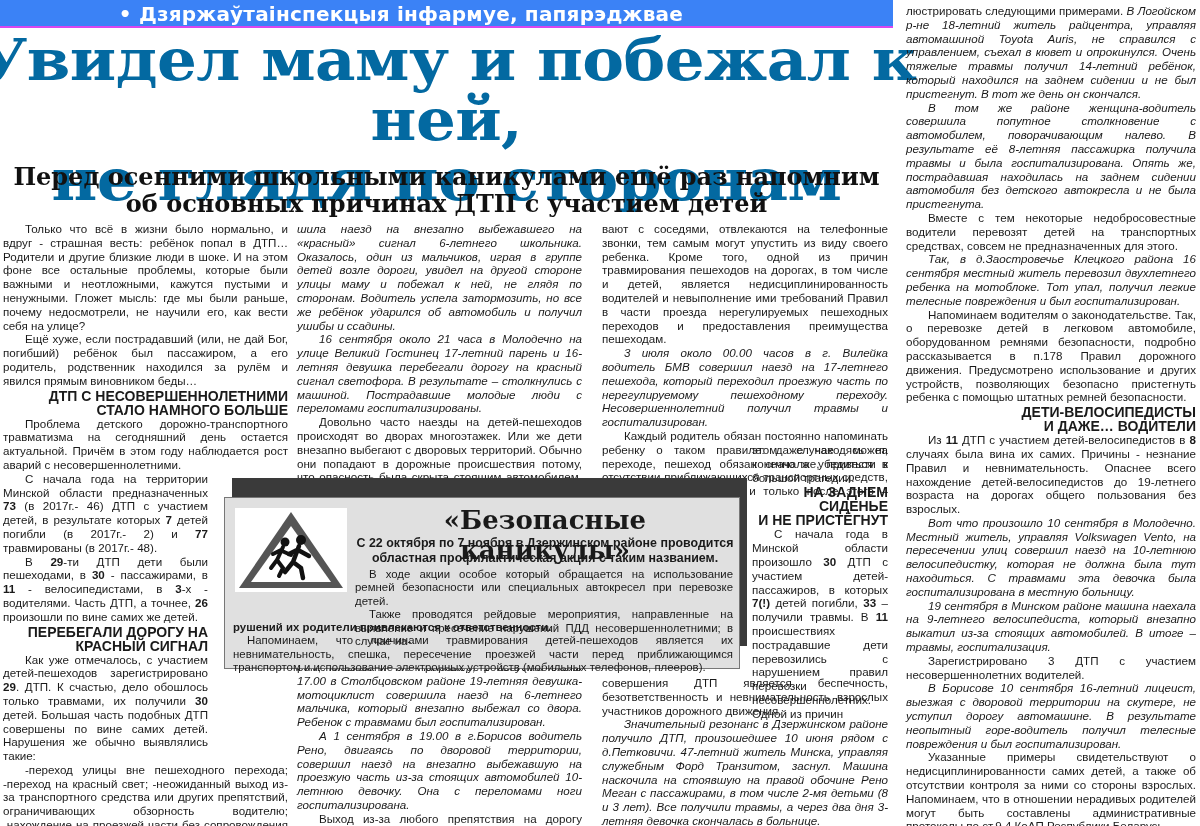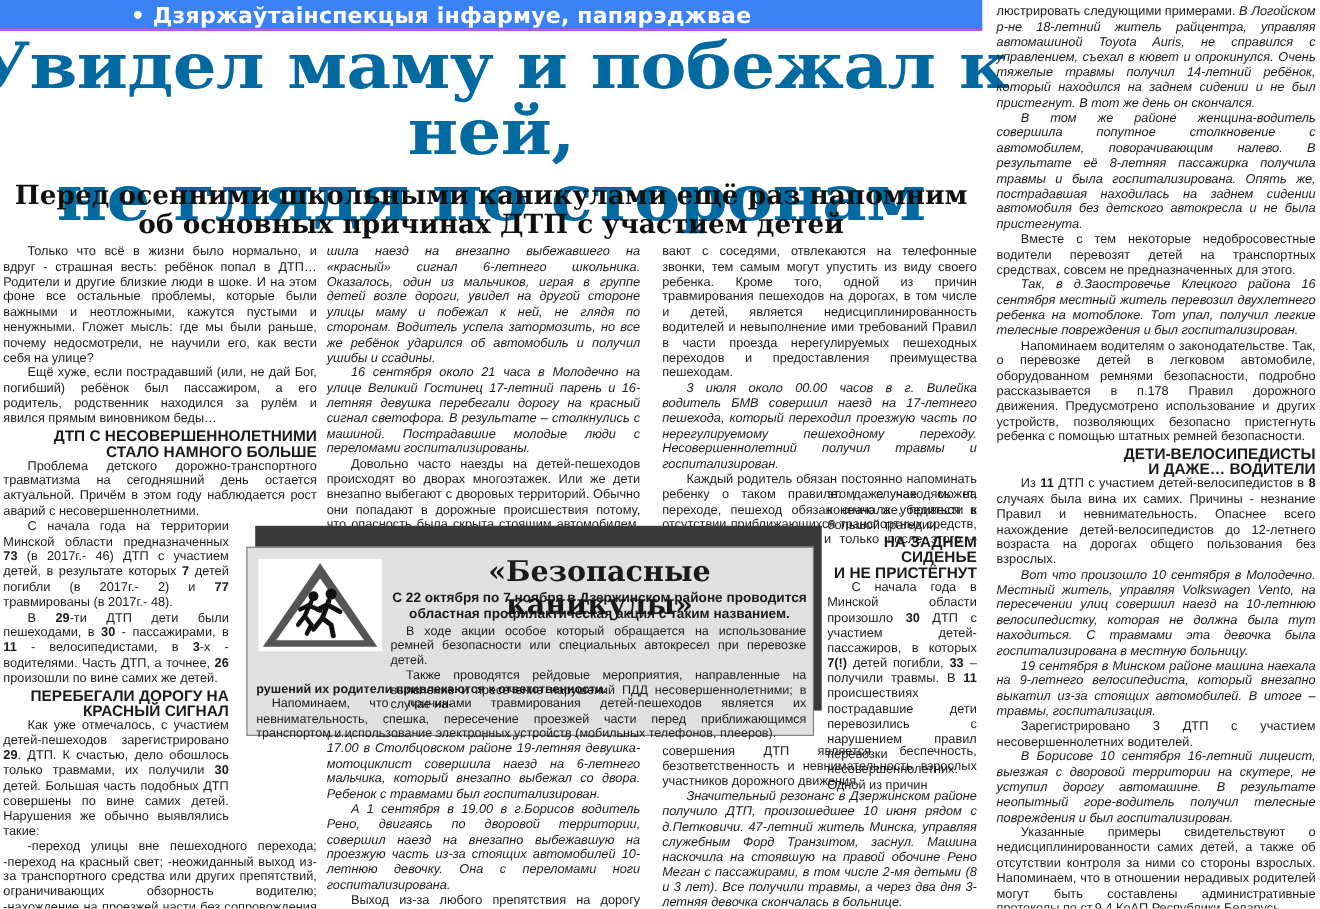--- a/index.html
+++ b/index.html
@@ -85,21 +85,21 @@
 
 </div>
 
 <div class="abs col" style="left:906px; top:4px; width:290px;">
   <p class="noind"><span>люстрировать следующими примерами.</span> <span class="it">В Логойском р-не 18-летний житель райцентра, управляя автомашиной Toyota Auris, не справился с управлением, съехал в кювет и опрокинулся. Очень тяжелые травмы получил 14-летний ребёнок, который находился на заднем сидении и не был пристегнут. В тот же день он скончался.</span></p>
   <p class="it">В том же районе женщина-водитель совершила попутное столкновение с автомобилем, поворачивающим налево. В результате её 8-летняя пассажирка получила травмы и была госпитализирована. Опять же, пострадавшая находилась на заднем сидении автомобиля без детского автокресла и не была пристегнута.</p>
   <p>Вместе с тем некоторые недобросовестные водители перевозят детей на транспортных средствах, совсем не предназначенных для этого.</p>
   <p class="it">Так, в д.Заостровечье Клецкого района 16 сентября местный житель перевозил двухлетнего ребенка на мотоблоке. Тот упал, получил легкие телесные повреждения и был госпитализирован.</p>
   <p>Напоминаем водителям о законодательстве. Так, о перевозке детей в легковом автомобиле, оборудованном ремнями безопасности, подробно рассказывается в п.178 Правил дорожного движения. Предусмотрено использование и других устройств, позволяющих безопасно пристегнуть ребенка с помощью штатных ремней безопасности.</p>
   <h3><span>ДЕТИ-ВЕЛОСИПЕДИСТЫ</span><br><span>И ДАЖЕ… ВОДИТЕЛИ</span></h3>
-  <p><span>Из</span> <b>11</b> <span>ДТП с участием детей-велосипедистов в</span> <b>8</b> <span>случаях была вина их самих. Причины - незнание Правил и невнимательность. Опаснее всего нахождение детей-велосипедистов до 12-летнего возраста на дорогах общего пользования без взрослых.</span></p>
+  <p><span>Из</span> <b>11</b> <span>ДТП с участием детей-велосипедистов в</span> <b>8</b> <span>случаях была вина их самих. Причины - незнание Правил и невнимательность. Опаснее всего нахождение детей-велосипедистов до 19-летнего возраста на дорогах общего пользования без взрослых.</span></p>
   <p class="it">Вот что произошло 10 сентября в Молодечно. Местный житель, управляя Volkswagen Vento, на пересечении улиц совершил наезд на 10-летнюю велосипедистку, которая не должна была тут находиться. С травмами эта девочка была госпитализирована в местную больницу.</p>
   <p class="it">19 сентября в Минском районе машина наехала на 9-летнего велосипедиста, который внезапно выкатил из-за стоящих автомобилей. В итоге – травмы, госпитализация.</p>
   <p>Зарегистрировано 3 ДТП с участием несовершеннолетних водителей.</p>
   <p class="it">В Борисове 10 сентября 16-летний лицеист, выезжая с дворовой территории на скутере, не уступил дорогу автомашине. В результате неопытный горе-водитель получил телесные повреждения и был госпитализирован.</p>
   <p>Указанные примеры свидетельствуют о недисциплинированности самих детей, а также об отсутствии контроля за ними со стороны взрослых. Напоминаем, что в отношении нерадивых родителей могут быть составлены административные протоколы по ст.9.4 КоАП Республики Беларусь.</p>
 
 </div>
 
 <div class="abs box-shadow"></div>
 <div class="abs box">

